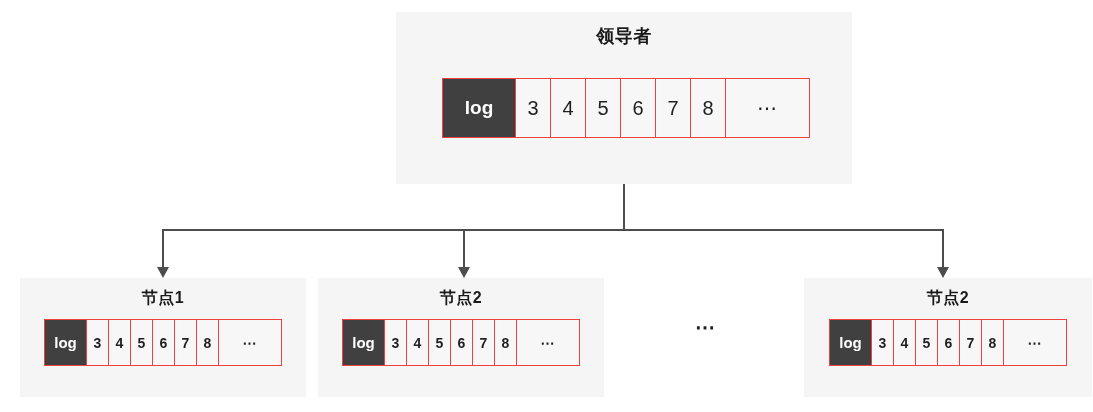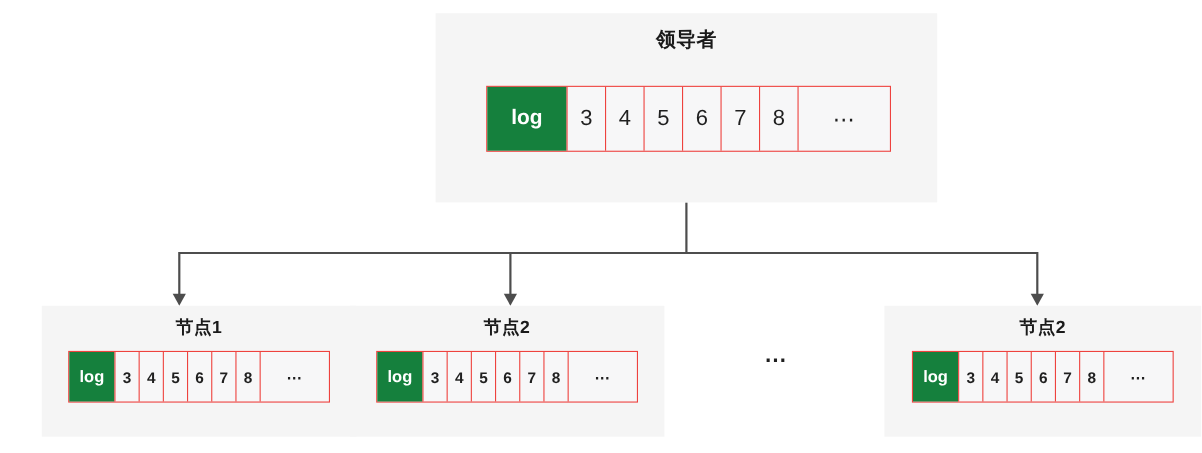--- a/index.html
+++ b/index.html
@@ -21,42 +21,42 @@
   .panel-title {
     text-align: center;
     font-weight: 600;
     color: #1a1a1a;
     letter-spacing: 0.5px;
   }
   #leader-panel { left: 386px; top: 12px; width: 456px; height: 172px; }
   #leader-panel .panel-title { padding-top: 12px; font-size: 18px; }
 
   .node-panel { top: 278px; height: 119px; }
-  #node-panel-1 { left: 28px;  width: 286px; }
+  #node-panel-1 { left: 10px;  width: 286px; }
   #node-panel-2 { left: 308px; width: 286px; }
   #node-panel-3 { left: 794px; width: 288px; }
   .node-panel .panel-title { padding-top: 10px; font-size: 16px; }
 
   
   .log-row {
     display: flex;
     border: 1.5px solid #ee423e;
     box-sizing: content-box;
     background: #f7f7f8;
   }
   .log-cell {
     display: flex;
     align-items: center;
     justify-content: center;
     box-sizing: border-box;
     color: #1f1f1f;
   }
   .log-cell + .log-cell { border-left: 1.5px solid #ee423e; }
   .log-label {
-    background: #15803d;
+    background: #404040;
     color: #ffffff;
     font-weight: 700;
     text-align: right;
   }
 
   
   .leader-row {
     position: absolute;
     left: 46px;
     top: 66px;

